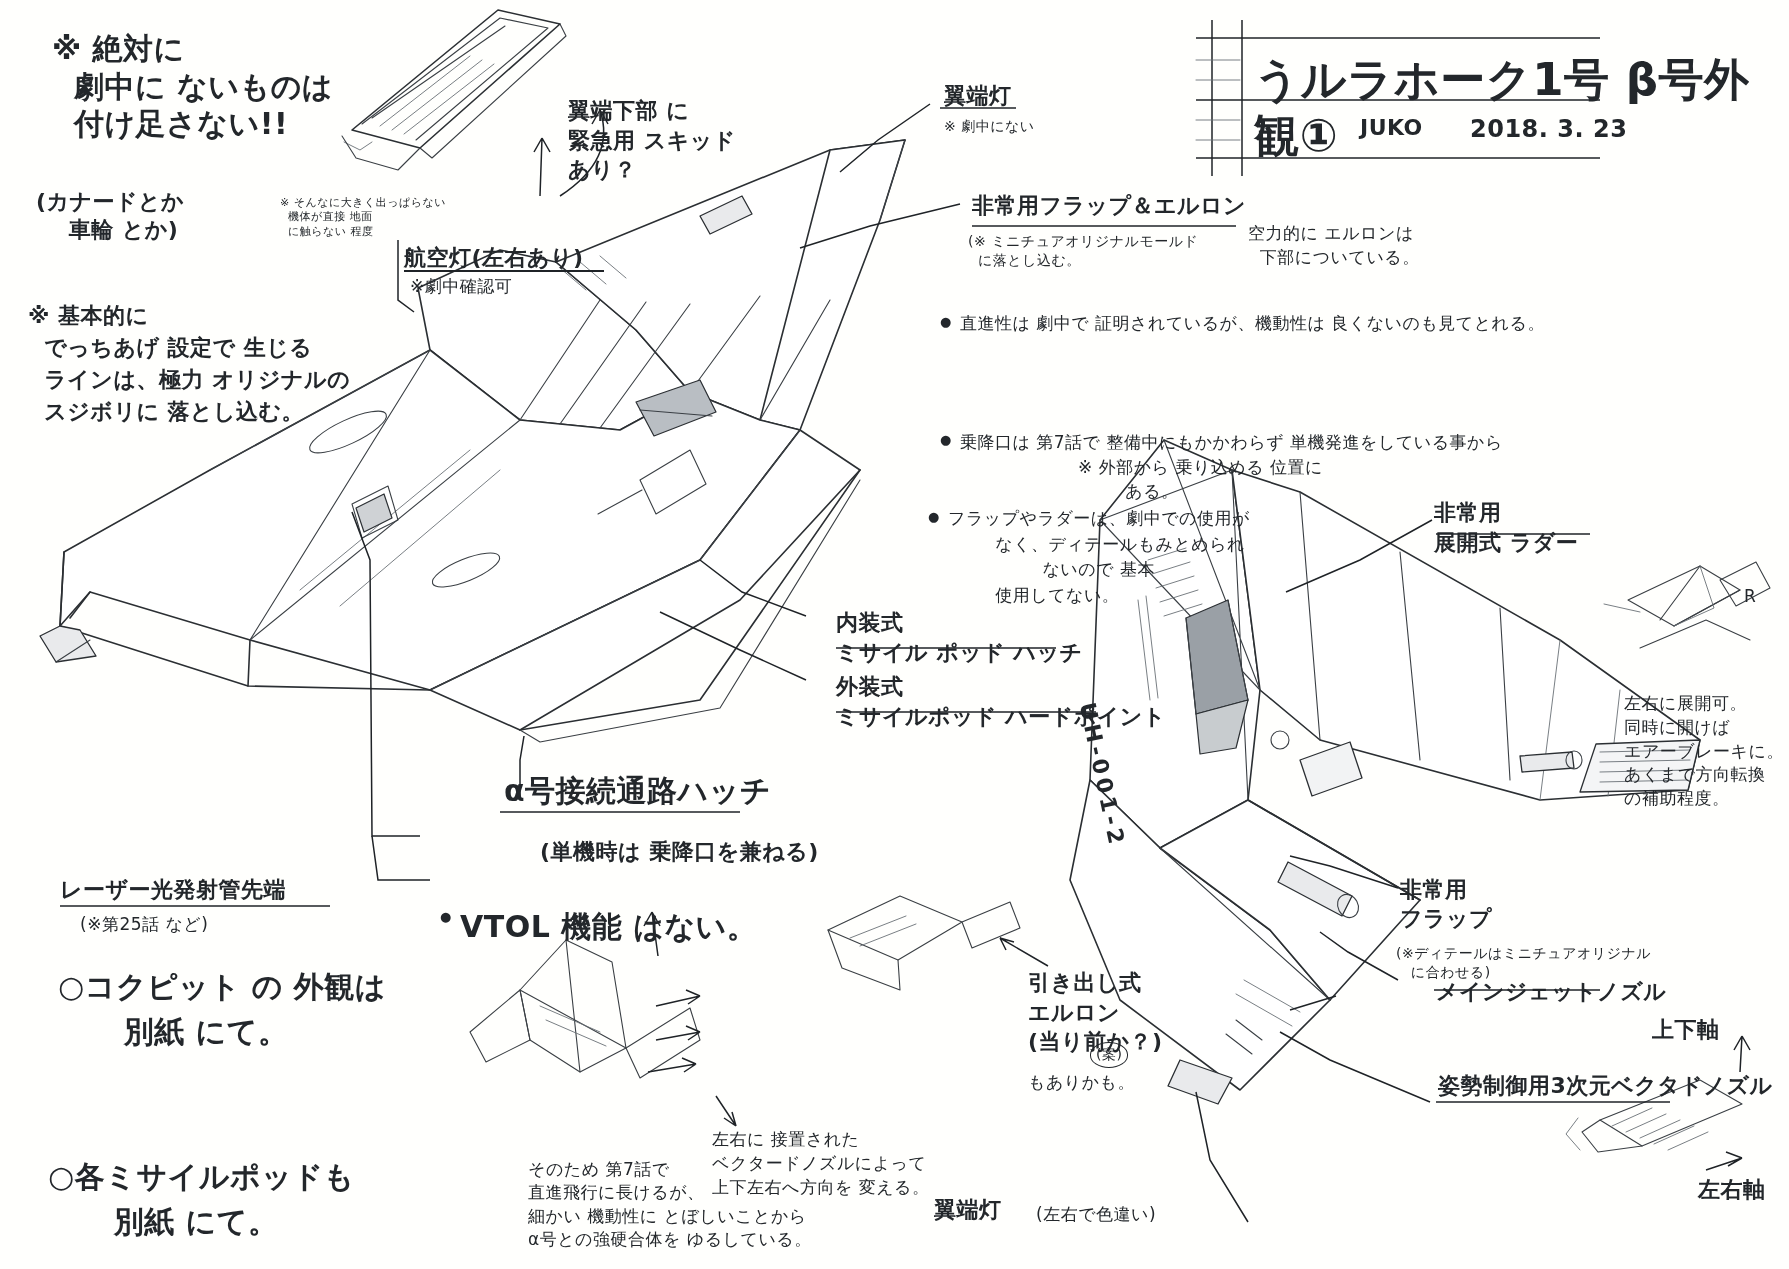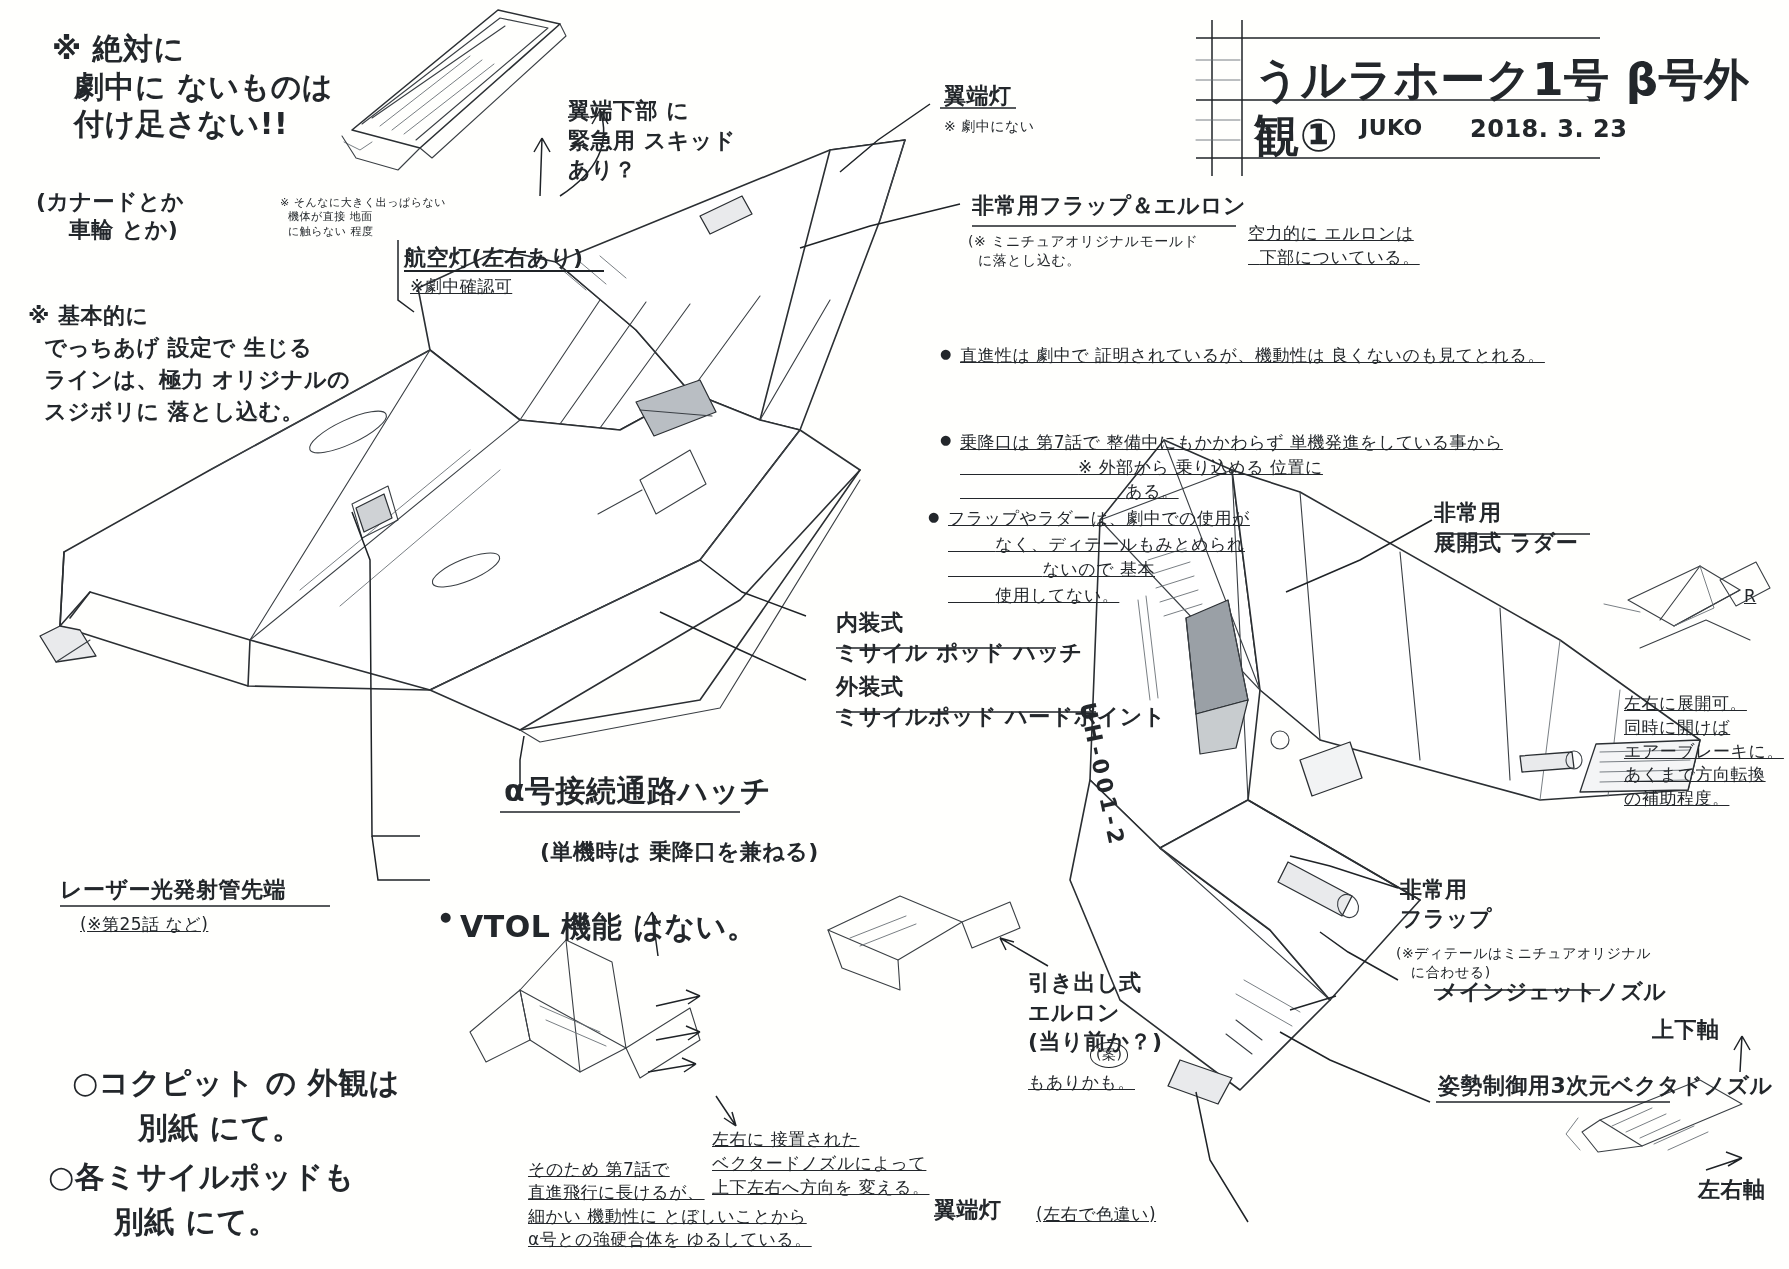--- a/index.html
+++ b/index.html
@@ -2,21 +2,21 @@
 <html><head>
 <meta charset="utf-8">
 <style>
   html,body{margin:0;padding:0;background:#fdfdfb;}
   body{width:1789px;height:1269px;overflow:hidden;font-family:"DejaVu Sans",sans-serif;}
   #sheet{position:relative;width:1789px;height:1269px;background:#fffffd;}
   .note{position:absolute;color:#23272b;line-height:1.25;white-space:pre-wrap;}
   .hand{font-family:"DejaVu Sans",sans-serif;letter-spacing:.5px;}
   .big{font-size:30px;font-weight:700;}
   .mid{font-size:22px;font-weight:700;}
-  .sml{font-size:17px;text-decoration:underline;}
+  .sml{font-size:17px;}
   .tiny{font-size:14px;}
   .xtiny{font-size:11px;}
   .bullet{position:absolute;}
   .bullet::before{content:"●";position:absolute;left:-20px;top:1px;font-size:13px;color:#23272b;}
   svg{position:absolute;left:0;top:0;overflow:visible;}
   .ln{fill:none;stroke:#2b2f33;stroke-width:1.6;stroke-linecap:round;stroke-linejoin:round;}
   .ln2{fill:none;stroke:#3a3f44;stroke-width:1.1;stroke-linecap:round;stroke-linejoin:round;}
   .lnf{fill:none;stroke:#6a7076;stroke-width:.9;stroke-linecap:round;}
   .fillw{fill:#ffffff;stroke:#2b2f33;stroke-width:1.6;stroke-linejoin:round;}
   .fillg{fill:#e9eaec;stroke:#2b2f33;stroke-width:1.3;stroke-linejoin:round;}
@@ -237,21 +237,21 @@
 
   <div class="note hand mid" style="left:944px;top:82px;">翼端灯</div>
   <div class="note hand tiny" style="left:944px;top:118px;">※ 劇中にない</div>
 
   <div class="note hand mid" style="left:972px;top:192px;">非常用フラップ＆エルロン</div>
   <div class="note hand tiny" style="left:968px;top:232px;width:270px;line-height:1.35;">(※ ミニチュアオリジナルモールド
   に落とし込む。</div>
   <div class="note hand sml" style="left:1248px;top:222px;width:260px;line-height:1.4;">空力的に エルロンは
   下部についている。</div>
 
-  <div class="note hand sml bullet" style="left:960px;top:344px;width:800px;line-height:1.4;">直進性は 劇中で 証明されているが、機動性は 良くないのも見てとれる。</div>
+  <div class="note hand sml bullet" style="left:960px;top:312px;width:800px;line-height:1.4;">直進性は 劇中で 証明されているが、機動性は 良くないのも見てとれる。</div>
   <div class="note hand sml bullet" style="left:960px;top:430px;width:800px;line-height:1.45;">乗降口は 第7話で 整備中にもかかわらず 単機発進をしている事から
                     ※ 外部から 乗り込める 位置に
                             ある。</div>
   <div class="note hand sml bullet" style="left:948px;top:506px;width:500px;line-height:1.5;">フラップやラダーは、劇中での使用が
         なく、ディテールもみとめられ
                 ないので 基本
         使用してない。</div>
 
   <div class="note hand mid" style="left:836px;top:608px;width:300px;line-height:1.35;">内装式
 ミサイル ポッド ハッチ</div>
@@ -259,21 +259,21 @@
 ミサイルポッド ハードポイント</div>
 
   <div class="note hand big" style="left:504px;top:772px;">α号接続通路ハッチ</div>
   <div class="note hand mid" style="left:540px;top:838px;">(単機時は 乗降口を兼ねる)</div>
 
   <div class="note hand mid" style="left:60px;top:876px;">レーザー光発射管先端</div>
   <div class="note hand sml" style="left:80px;top:914px;">(※第25話 など)</div>
 
   <div class="note hand big bullet" style="left:460px;top:908px;">VTOL 機能 はない。</div>
 
-  <div class="note hand big" style="left:58px;top:1060px;width:420px;line-height:1.5;margin-left:14px;">○コクピット の 外観は
+  <div class="note hand big" style="left:58px;top:964px;width:420px;line-height:1.5;">○コクピット の 外観は
       別紙 にて。</div>
   <div class="note hand big" style="left:48px;top:1154px;width:440px;line-height:1.5;">○各ミサイルポッドも
       別紙 にて。</div>
 
   <div class="note hand sml" style="left:712px;top:1084px;width:420px;line-height:1.4;margin-top:44px;">左右に 接置された
 ベクタードノズルによって
 上下左右へ方向を 変える。</div>
   <div class="note hand sml" style="left:528px;top:1158px;width:560px;line-height:1.38;">そのため 第7話で
 直進飛行に長けるが、
 細かい 機動性に とぼしいことから

